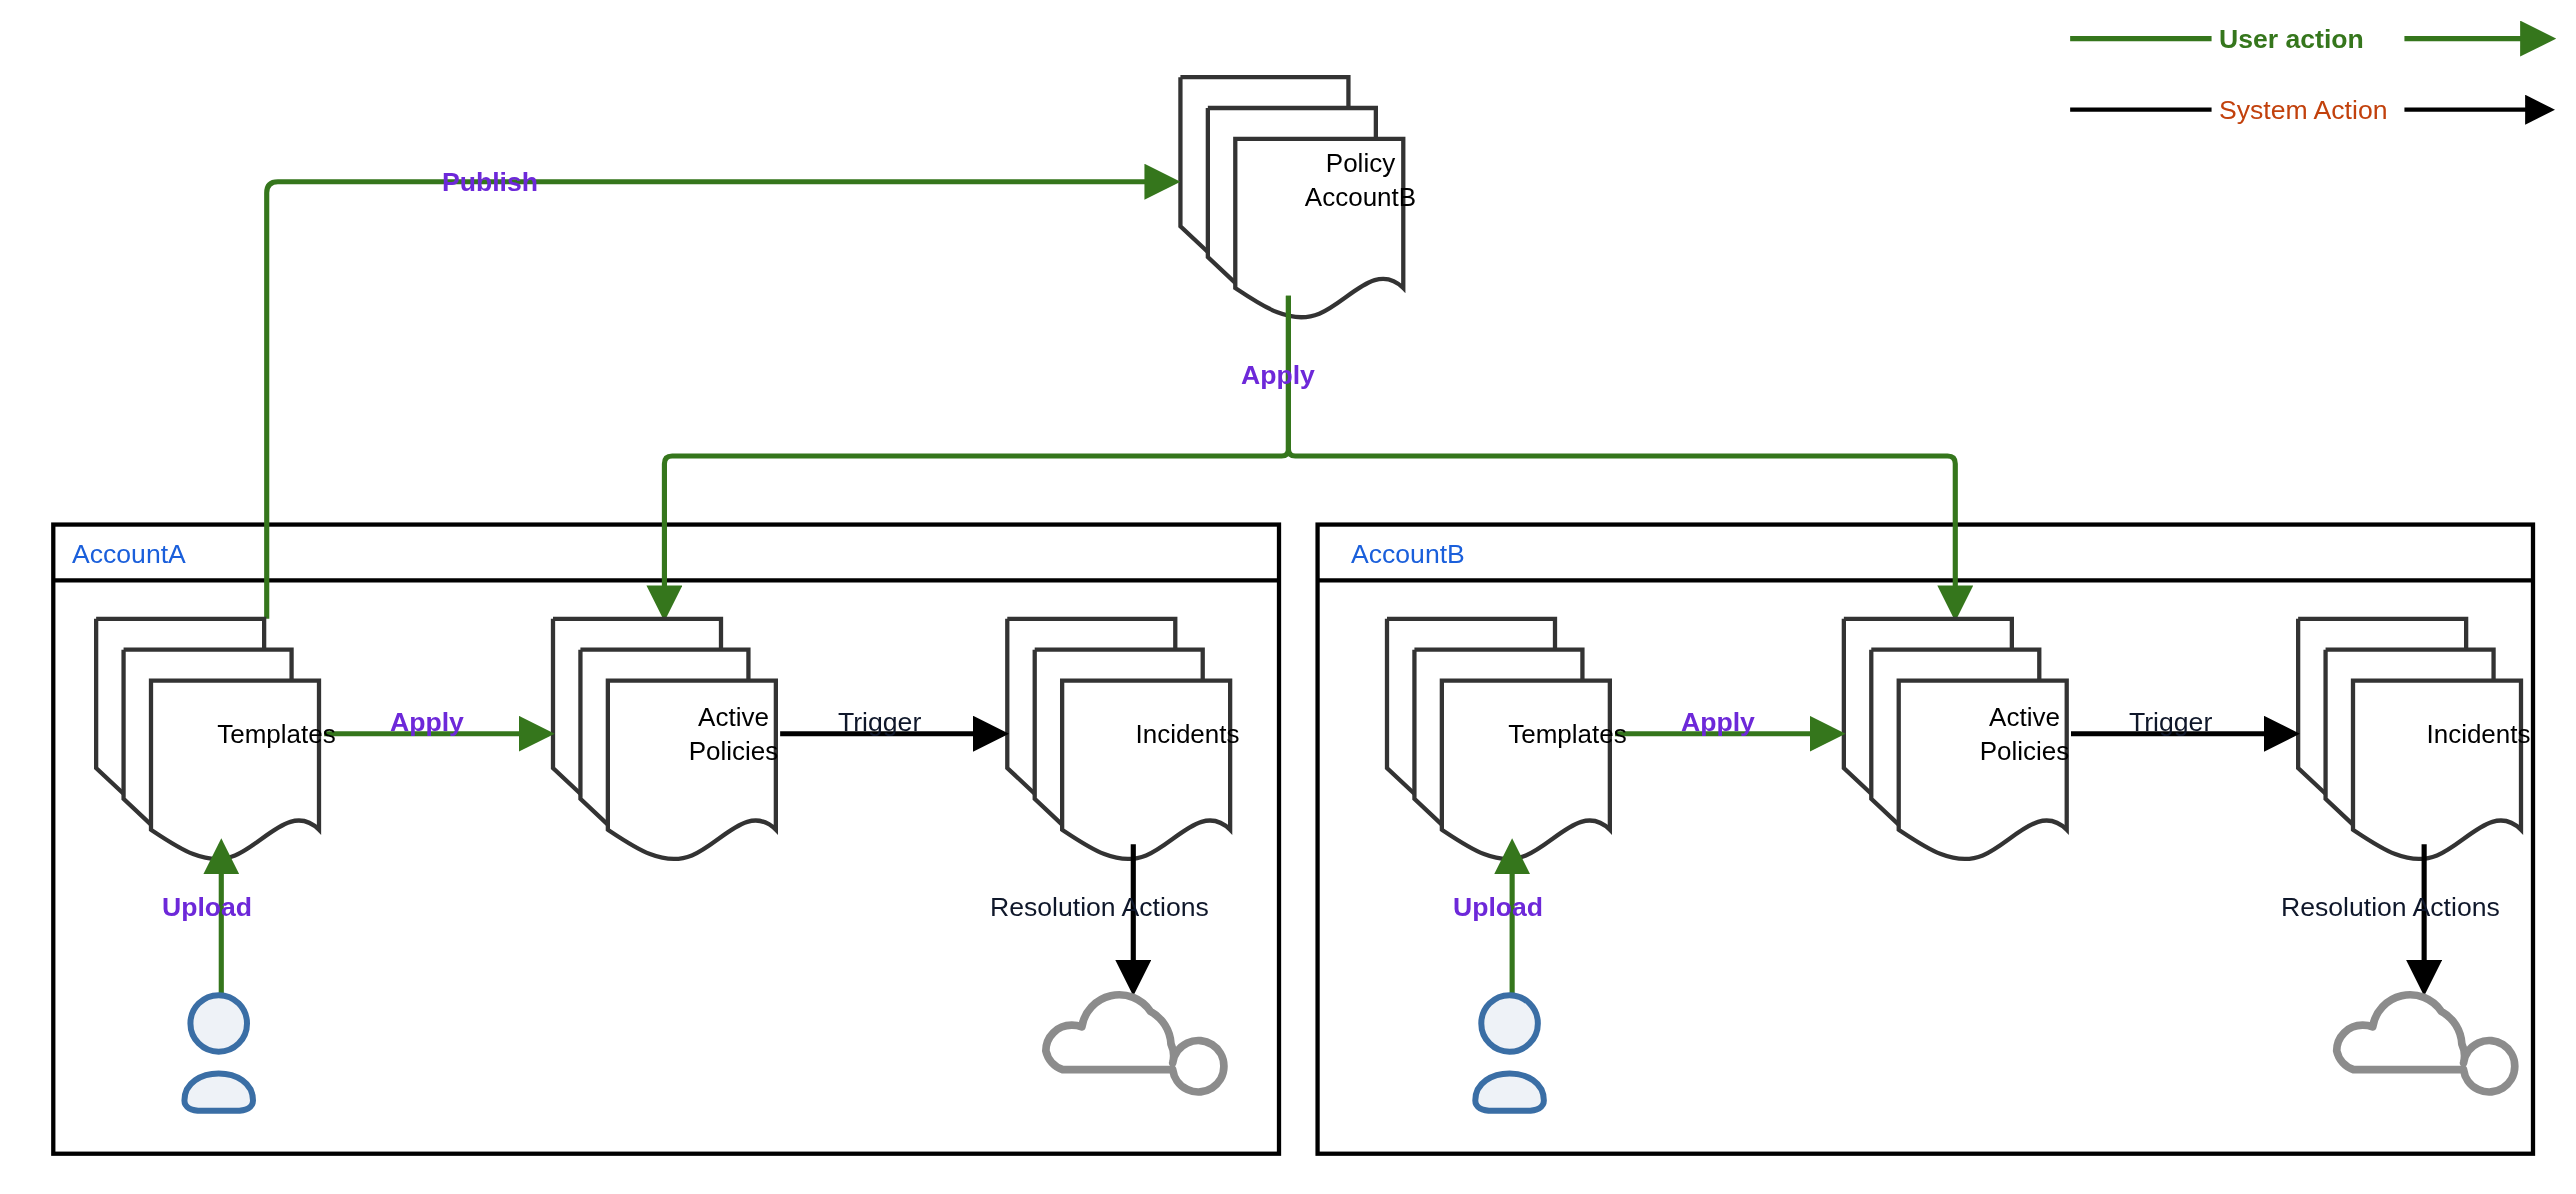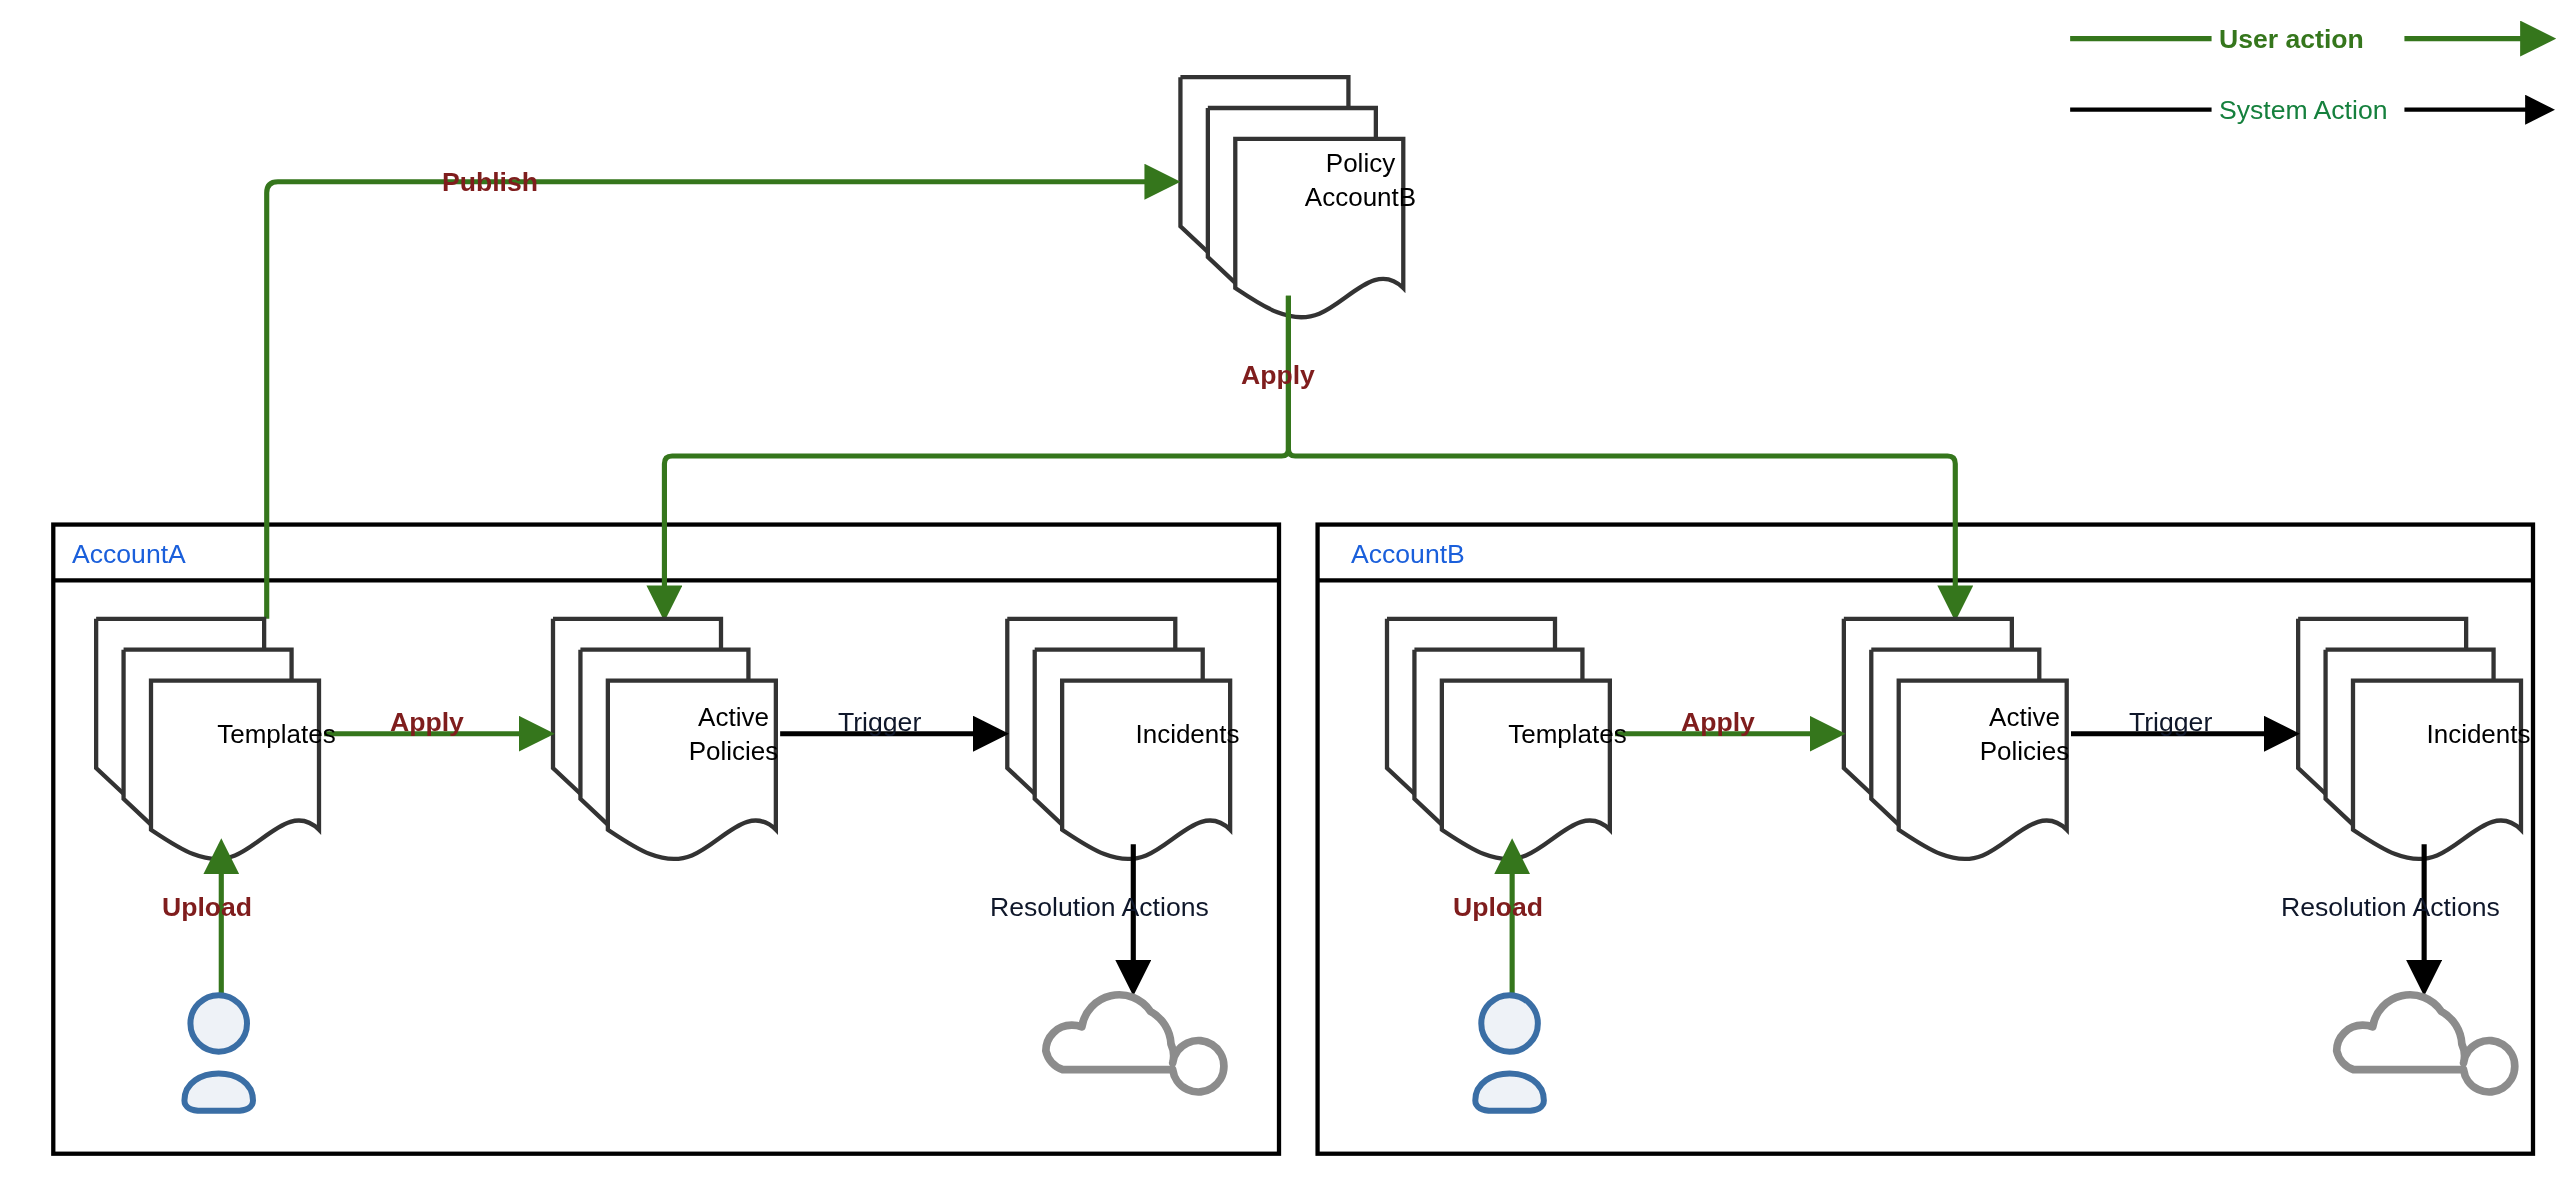--- a/index.html
+++ b/index.html
@@ -2,25 +2,25 @@
 <html style="font-size:13.7px"><head>
 <meta charset="utf-8">
 <style>
   html,body{margin:0;padding:0;background:#ffffff;}
   body{width:2576px;height:1194px;position:relative;overflow:hidden;
        font-family:"Liberation Sans","DejaVu Sans",sans-serif;}
   #stage{position:absolute;left:0;top:0;width:2576px;height:1028px;}
   svg#canvas{position:absolute;left:0;top:0;width:2576px;height:1194px;}
   .lbl{position:absolute;white-space:nowrap;}
   .node-text{position:absolute;text-align:center;color:#000000;font-size:26px;line-height:34px;padding-left:40px;}
-  .edge-lbl-green{color:#7f1d1d;font-weight:bold;font-size:26.6px;}
+  .edge-lbl-green{color:#6d28d9;font-weight:bold;font-size:26.6px;}
   .edge-lbl-black{color:#0f172a;font-weight:normal;font-size:26.6px;}
   .acct-title{color:#1a5fdb;font-size:26.6px;}
   .legend-text-green{color:#35761c;font-weight:bold;font-size:26.6px;}
-  .legend-text-black{color:#15803d;font-weight:normal;font-size:26.6px;text-align:center;}
+  .legend-text-black{color:#c2410c;font-weight:normal;font-size:26.6px;text-align:center;}
 </style>
 </head>
 <body>
 
 <div id="stage">
 
 <svg id="canvas" viewBox="0 0 3005 1393" xmlns="http://www.w3.org/2000/svg">
   <defs>
     <marker id="ah-green" viewBox="0 0 12 12" refX="10" refY="6" markerWidth="7" markerHeight="7" orient="auto-start-reverse">
       <path d="M 0 0 L 12 6 L 0 12 z" fill="#35761c"></path>

